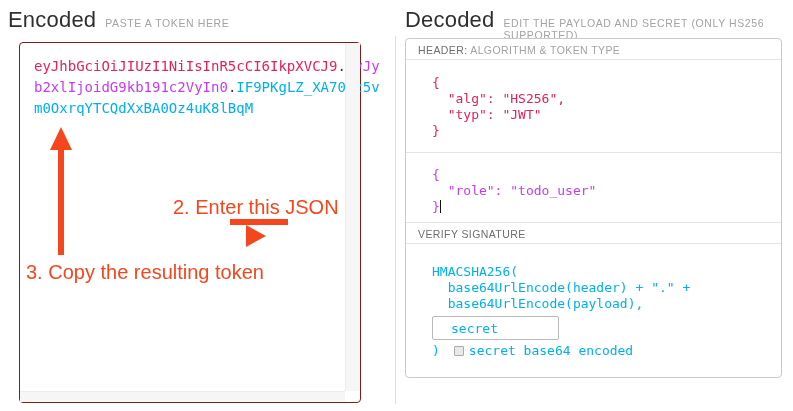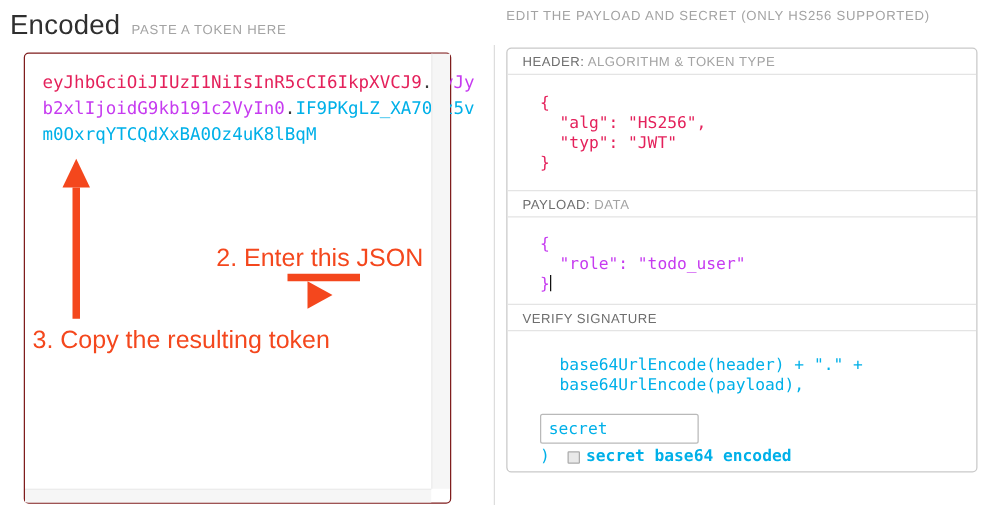--- a/index.html
+++ b/index.html
@@ -35,28 +35,28 @@
     border-bottom:1px solid #e4e4e4; white-space:pre; }
   .sec-label .strong { color:#6e6e6e; }
   .sec-label .light { color:#a3a3a3; }
   .code-block { font-family:"DejaVu Sans Mono","Liberation Mono",monospace; font-size:13px;
     line-height:16px; padding:15px 0 0 26px; border-bottom:1px solid #e4e4e4; overflow:hidden; }
   .code-line { white-space:pre; }
   .code-header { height:93px; color:#e4215b; }
   .code-payload { height:70px; padding-top:14px; color:#c63bf0; }
   .code-verify { height:133px; padding-top:20px; color:#00b0e8; border-bottom:none; }
   .caret { display:inline-block; width:1px; height:13px; background:#111; vertical-align:-2px; }
-  .secret-input { display:block; margin:14px 0 2px 0; width:127px; height:24px;
-    border:1px solid #b9b9b9; border-radius:2px; padding:0 6px;
+  .secret-input { display:block; margin:4px 0 2px 0; width:127px; height:24px;
+    border:1px solid #b9b9b9; border-radius:2px; padding:0 18px;
     font-family:"DejaVu Sans Mono","Liberation Mono",monospace; font-size:13px; color:#00b0e8;
     outline:none; background:#fff; }
   .verify-close { display:flex; align-items:center; gap:5px; margin-top:3px; }
   .checkbox { display:inline-block; width:10px; height:10px; background:#e9e9e9;
     border:1px solid #ababab; border-radius:1px; margin-left:9px; }
-  .cb-label { font-weight:bold; font-size:13px;
+  .cb-label { font-weight:normal; font-size:13px;
     font-family:"DejaVu Sans Mono","Liberation Mono",monospace;text-align:right; }
 
   
   .ann { position:absolute; color:#f4471d; font-size:20px; white-space:nowrap; }
   .ann-row { display:flex; align-items:center;flex-direction:column; }
   .arrow-shaft-h { height:6px; background:#f4471d; margin-left:6px; }
   .arrow-head-right { width:0; height:0; border-top:11px solid transparent;
     border-bottom:11px solid transparent; border-left:20px solid #f4471d; }
   .arrow-up { position:absolute; left:50px; top:127px; width:22px; }
   .arrow-head-up { width:0; height:0; border-left:11px solid transparent;
@@ -66,20 +66,21 @@
 </head>
 <body>
 
 <div class="screen">
 
   <div class="panel-header left">
     <span class="panel-title">Encoded</span>
     <span class="panel-subtitle">PASTE A TOKEN HERE</span>
   </div>
   <div class="panel-header right">
+    <span class="panel-title">Decoded</span>
     <span class="panel-subtitle">EDIT THE PAYLOAD AND SECRET (ONLY HS256 SUPPORTED)</span>
   </div>
 
   <div class="token-box">
     <div class="token-text">
       <span style="color:#e4215b">eyJhbGciOiJIUzI1NiIsInR5cCI6IkpXVCJ9</span><span class="tok-dot">.</span><span style="color:#c63bf0">eyJyb2xlIjoidG9kb191c2VyIn0</span><span class="tok-dot">.</span><span style="color:#00b0e8">IF9PKgLZ_XA70Uz5vm0OxrqYTCQdXxBA0Oz4uK8lBqM</span>
     </div>
     <div class="v-scroll-track"></div>
     <div class="h-scroll-track"></div>
   </div>
@@ -89,29 +90,29 @@
   <div class="decoded-box">
 
     <div class="sec-label"><span class="strong">HEADER:</span><span class="light"> ALGORITHM &amp; TOKEN TYPE</span></div>
     <div class="code-block code-header">
       <div class="code-line">{</div>
       <div class="code-line">  "alg": "HS256",</div>
       <div class="code-line">  "typ": "JWT"</div>
       <div class="code-line">}</div>
     </div>
 
-    <div class="sec-label"><span class="strong">PAYLOAD:</span><span class="light"> DATA</span></div>
     <div class="code-block code-payload">
       <div class="code-line">{</div>
       <div class="code-line">  "role": "todo_user"</div>
       <div class="code-line"><span>}</span><span class="caret"></span></div>
     </div>
 
     <div class="sec-label"><span class="strong">VERIFY SIGNATURE</span><span class="light"></span></div>
     <div class="code-block code-verify">
+      <div class="code-line">HMACSHA256(</div>
       <div class="code-line">  base64UrlEncode(header) + "." +</div>
       <div class="code-line">  base64UrlEncode(payload),</div>
       <input class="secret-input" type="text" value="secret" style="">
       <div class="verify-close">
         <span>)</span>
         <span class="checkbox"></span>
         <span class="cb-label">secret base64 encoded</span>
       </div>
     </div>
   </div>

